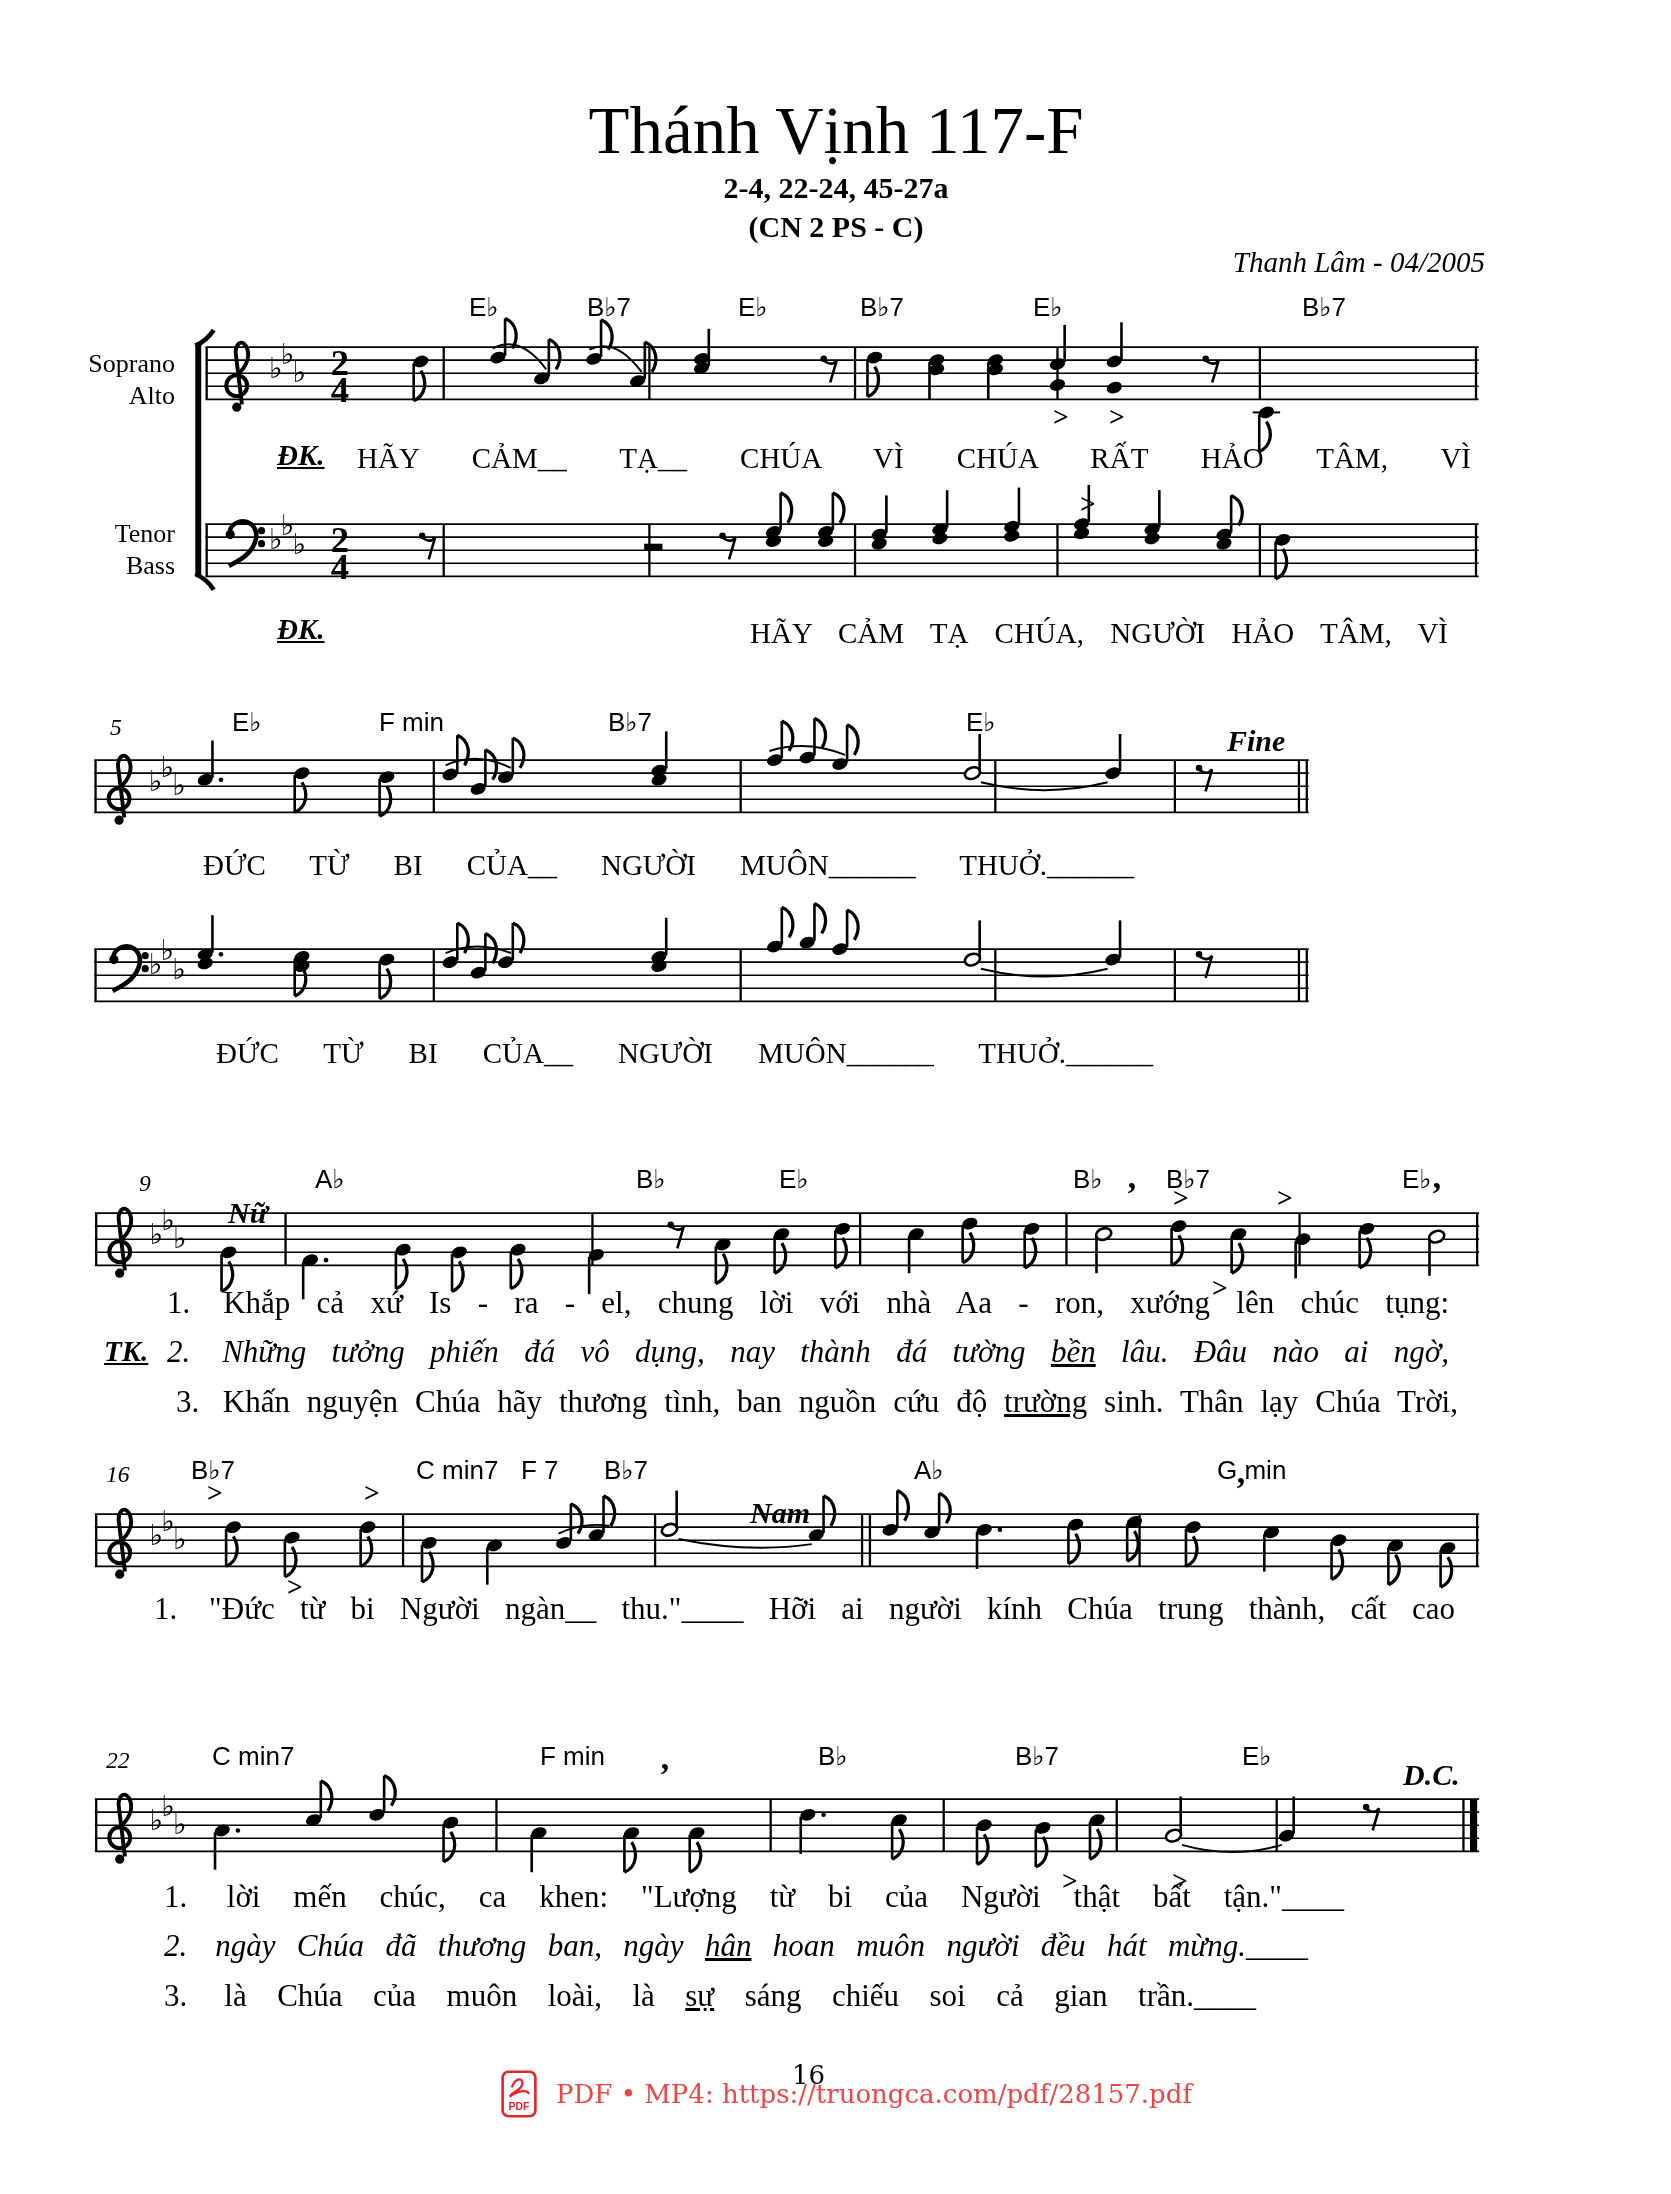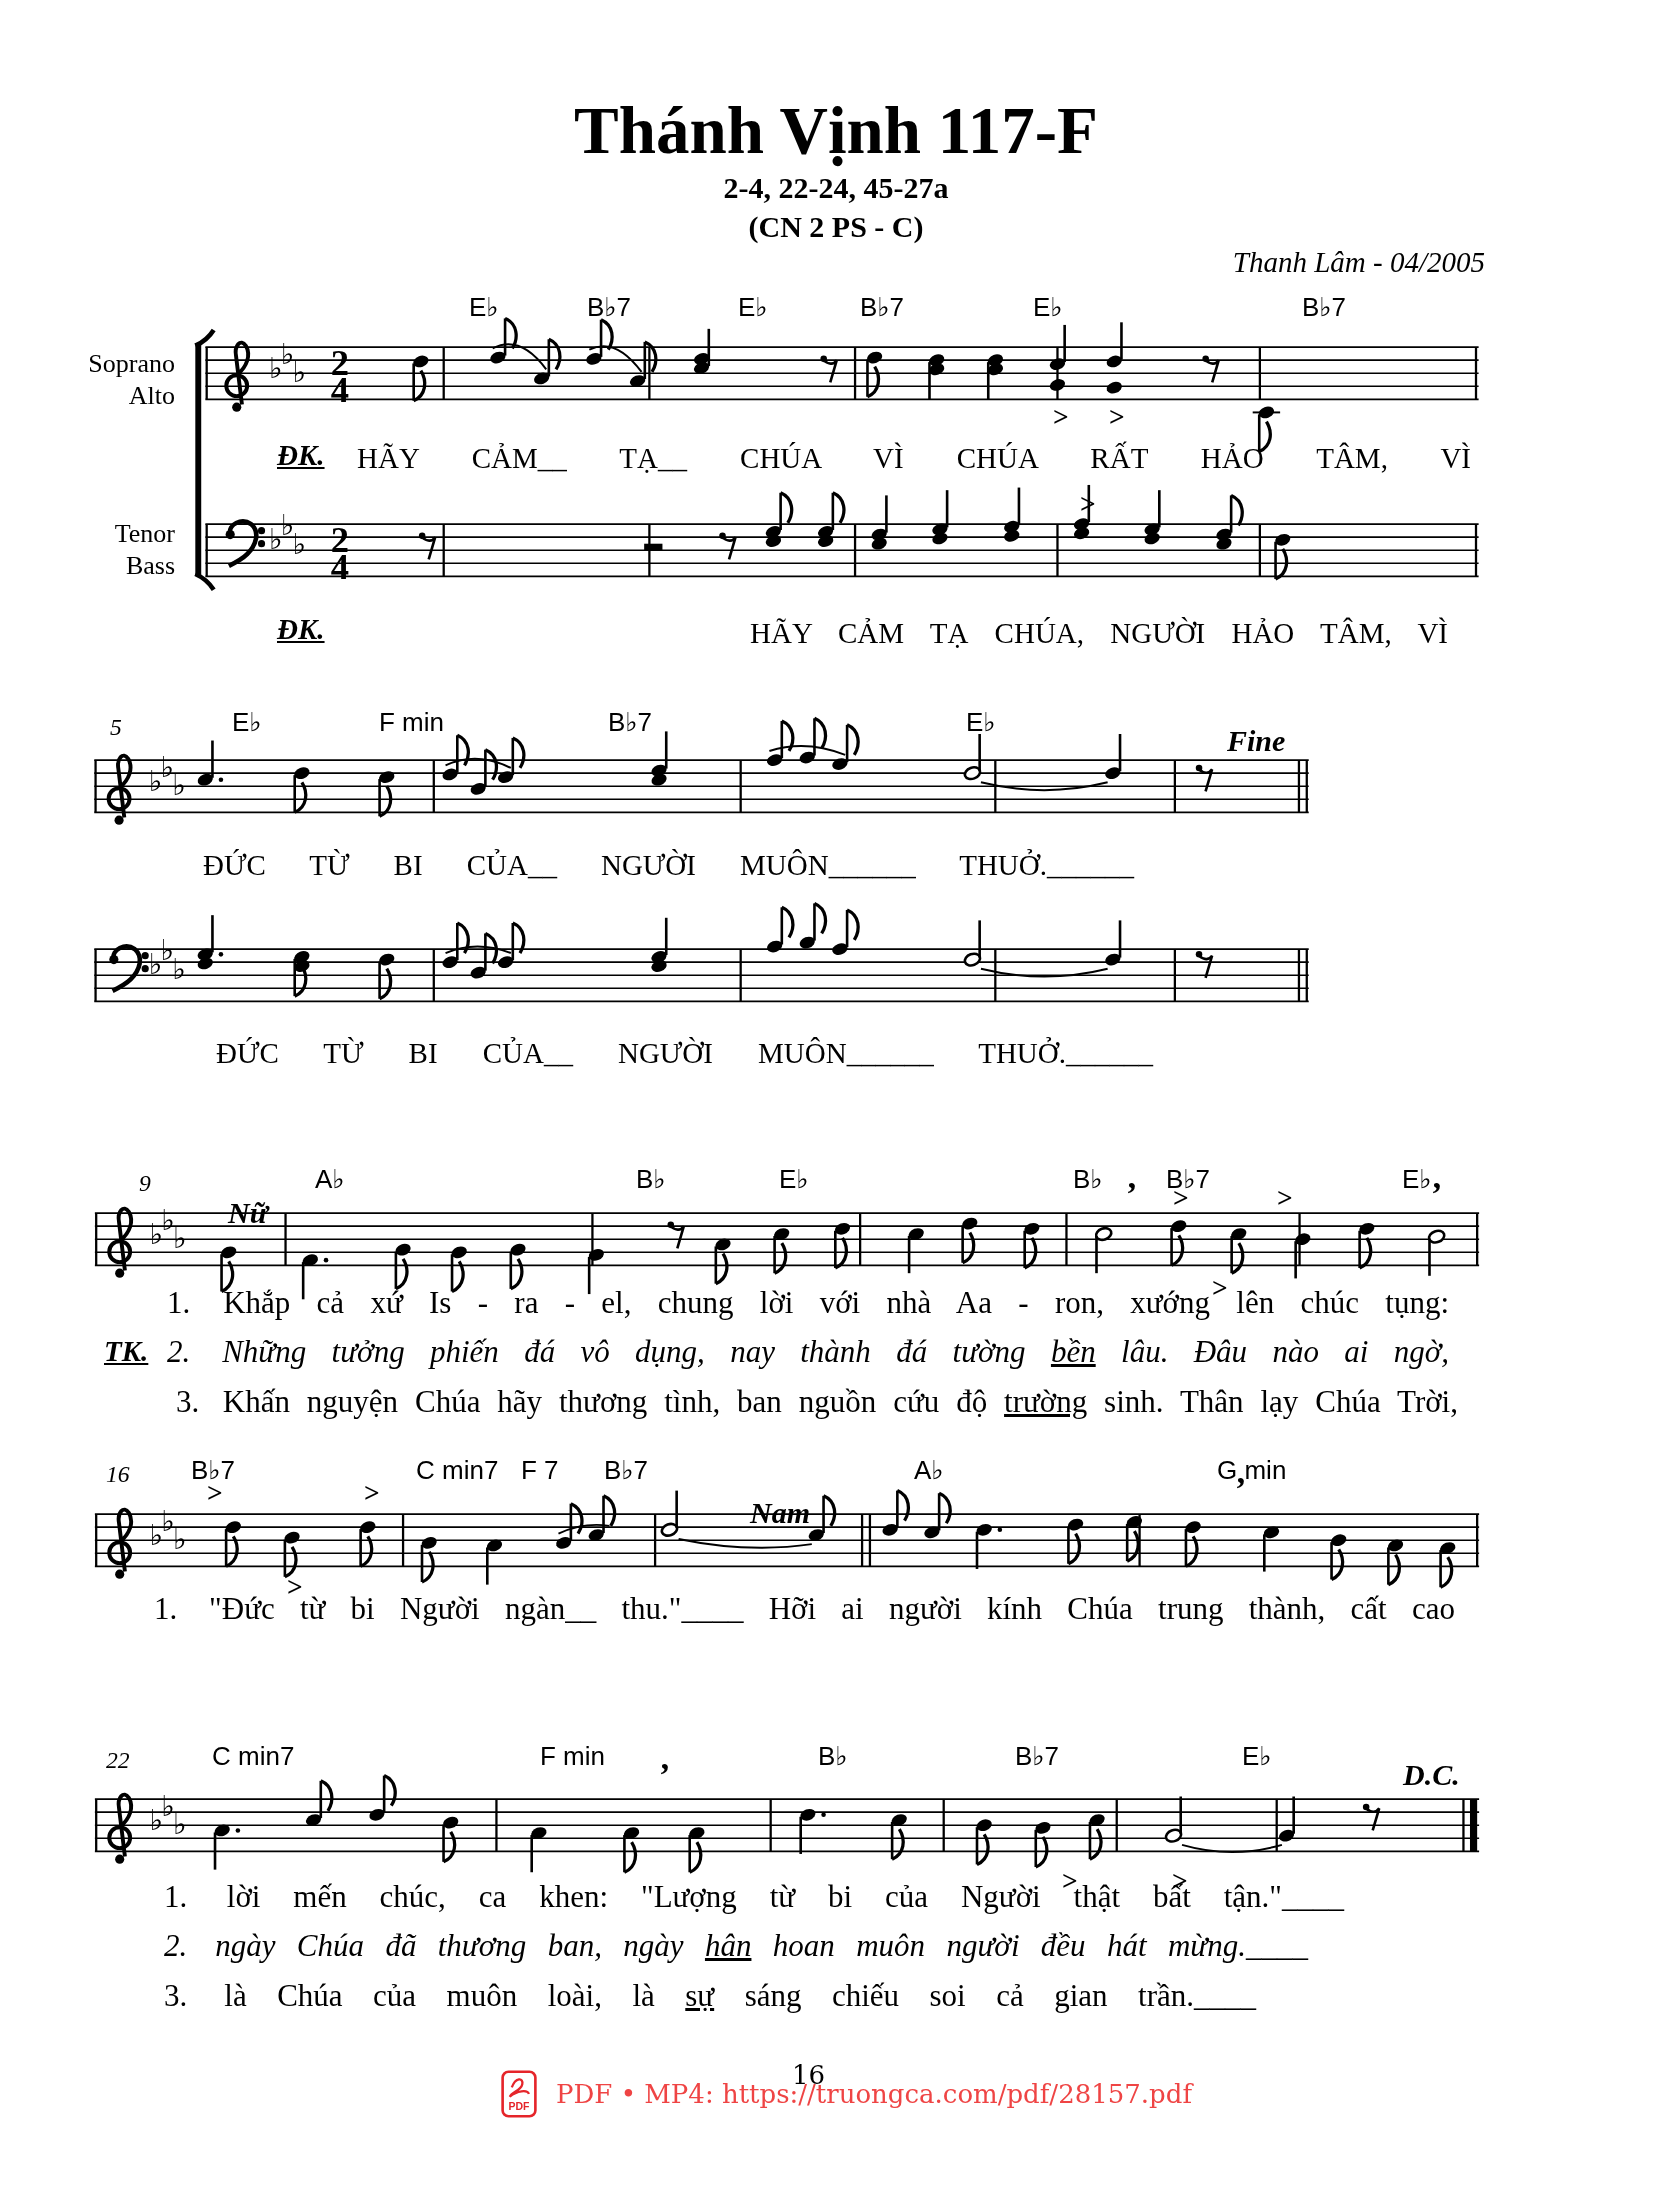--- a/index.html
+++ b/index.html
@@ -1,19 +1,19 @@
 <!DOCTYPE html>
 <html style="font-size:10.5px"><head>
 <meta charset="utf-8">
 <style>
   html,body{margin:0;padding:0;background:#fff;}
   .page{position:relative;width:1672px;height:2194px;background:#ffffff;
         font-family:"Liberation Serif",serif;color:#000;overflow:hidden;}
   .abs{position:absolute;}
-  .title{left:0;right:0;top:97px;text-align:center;font-weight:bold;font-size:67px;line-height:1;}
+  .title{left:0;right:0;top:97px;text-align:center;font-weight:normal;font-size:67px;line-height:1;}
   .subtitle{left:0;right:0;top:173px;text-align:center;font-weight:bold;font-size:30px;line-height:1;}
   .occasion{left:0;right:0;top:212px;text-align:center;font-weight:bold;font-size:30px;line-height:1;}
   .composer{right:187px;top:248px;font-style:italic;font-size:29px;line-height:1;}
   .vlabel{left:77px;width:98px;text-align:right;font-size:26px;line-height:1;}
   .chord{font-family:"Liberation Sans","DejaVu Sans",sans-serif;font-size:26px;line-height:1;}
   .mnum{font-style:italic;font-size:23.6px;line-height:1;}
   .sec{font-weight:bold;font-style:italic;font-size:30px;line-height:1;margin-top:23px;}
   .dir{font-weight:bold;font-style:italic;font-size:30px;line-height:1;}
   .dk{font-weight:bold;font-style:italic;font-size:29px;line-height:1;text-decoration:underline;}
   .lyr{font-size:29px;line-height:1.1;text-align:justify;text-align-last:justify;white-space:normal;}

